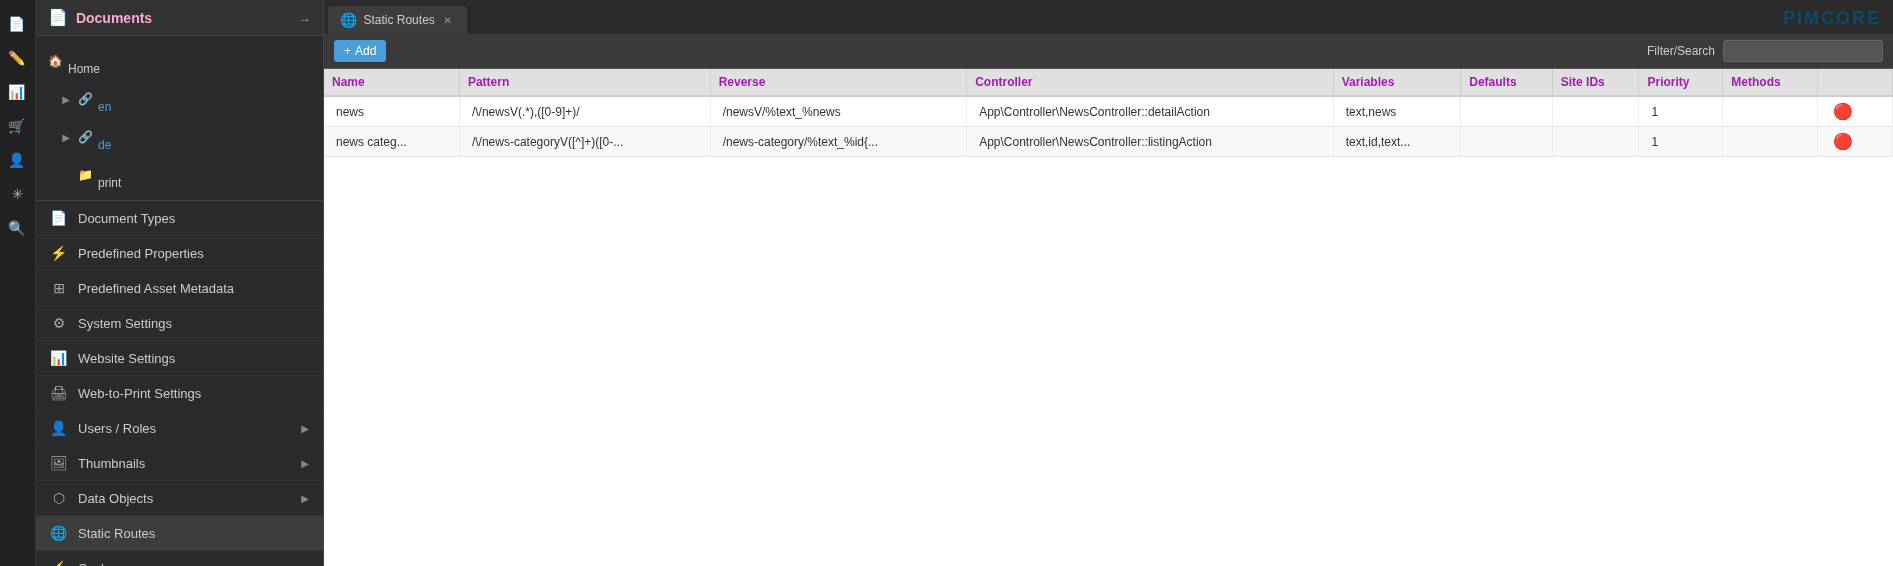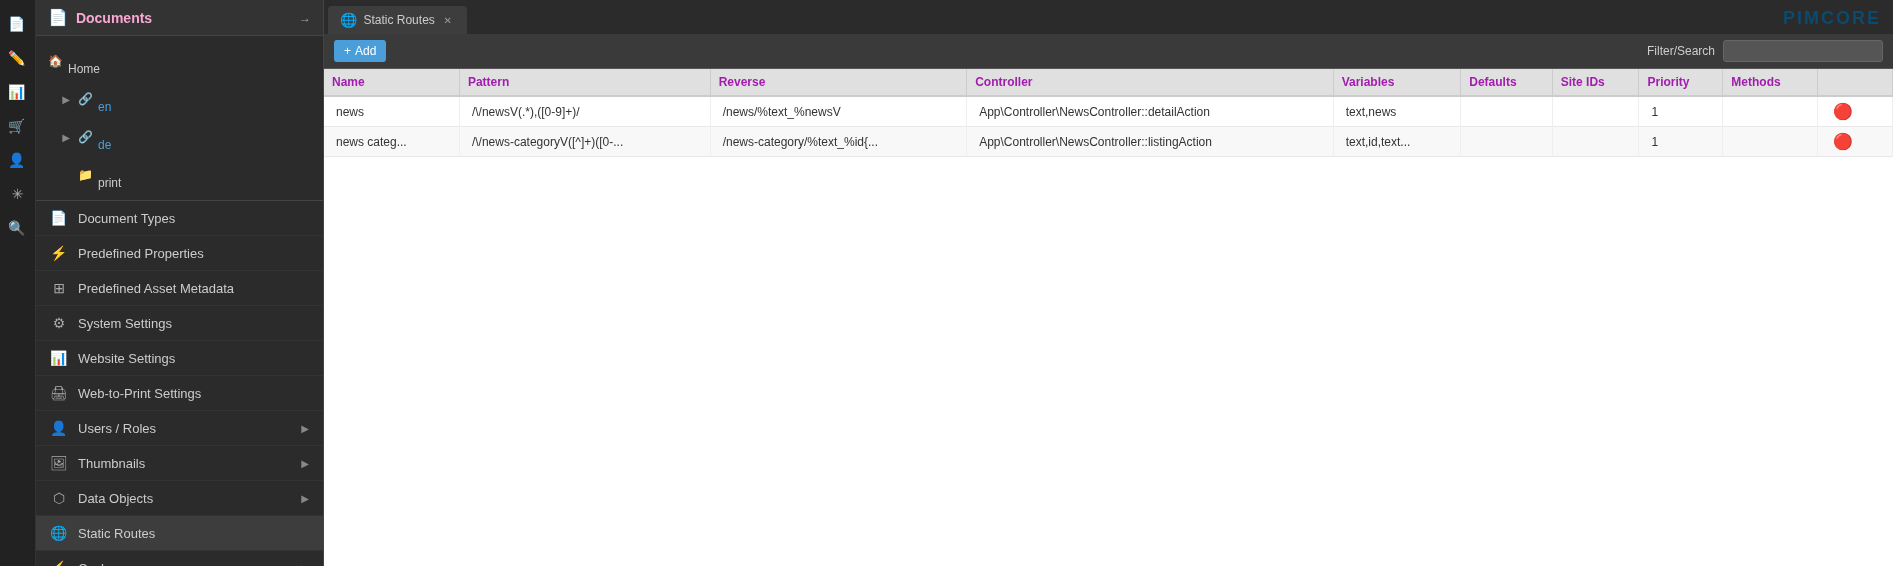--- a/index.html
+++ b/index.html
@@ -354,21 +354,21 @@
           <th>Site IDs</th>
           <th>Priority</th>
           <th>Methods</th>
           <th></th>
         </tr>
       </thead>
       <tbody>
         <tr>
           <td>news</td>
           <td>/\/newsV(.*),([0-9]+)/</td>
-          <td>/news/%text_%newsV</td>
+          <td>/newsV/%text_%news</td>
           <td>App\Controller\NewsController::detailAction</td>
           <td>text,news</td>
           <td></td>
           <td></td>
           <td>1</td>
           <td></td>
           <td>
             <button class="delete-btn">🔴</button>
           </td>
         </tr>

